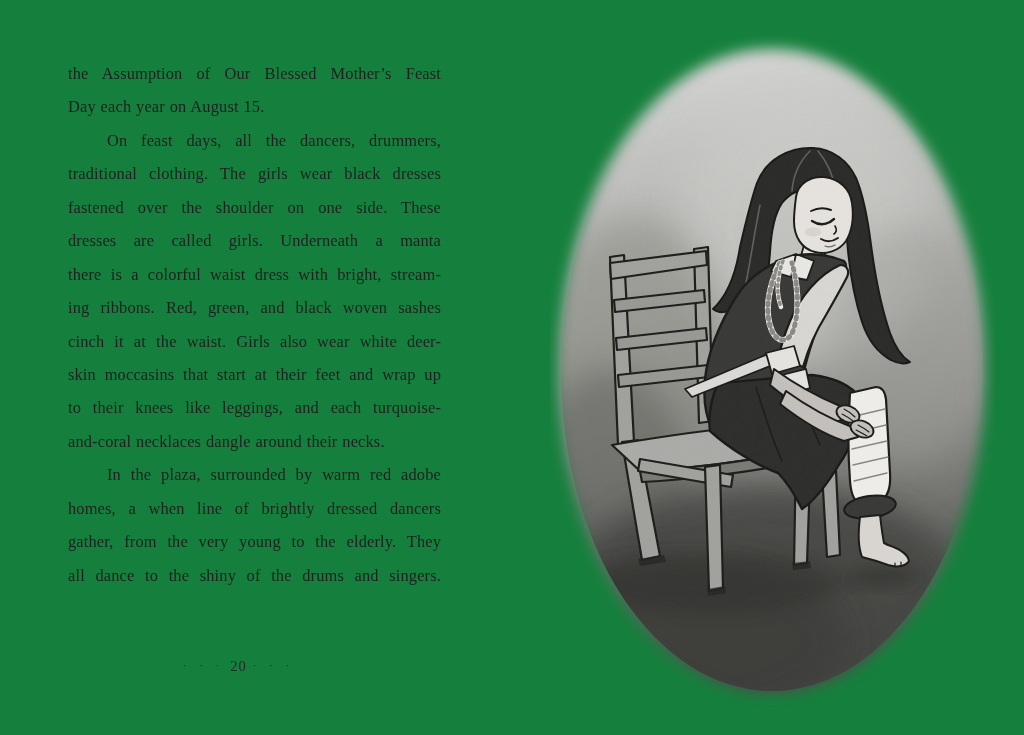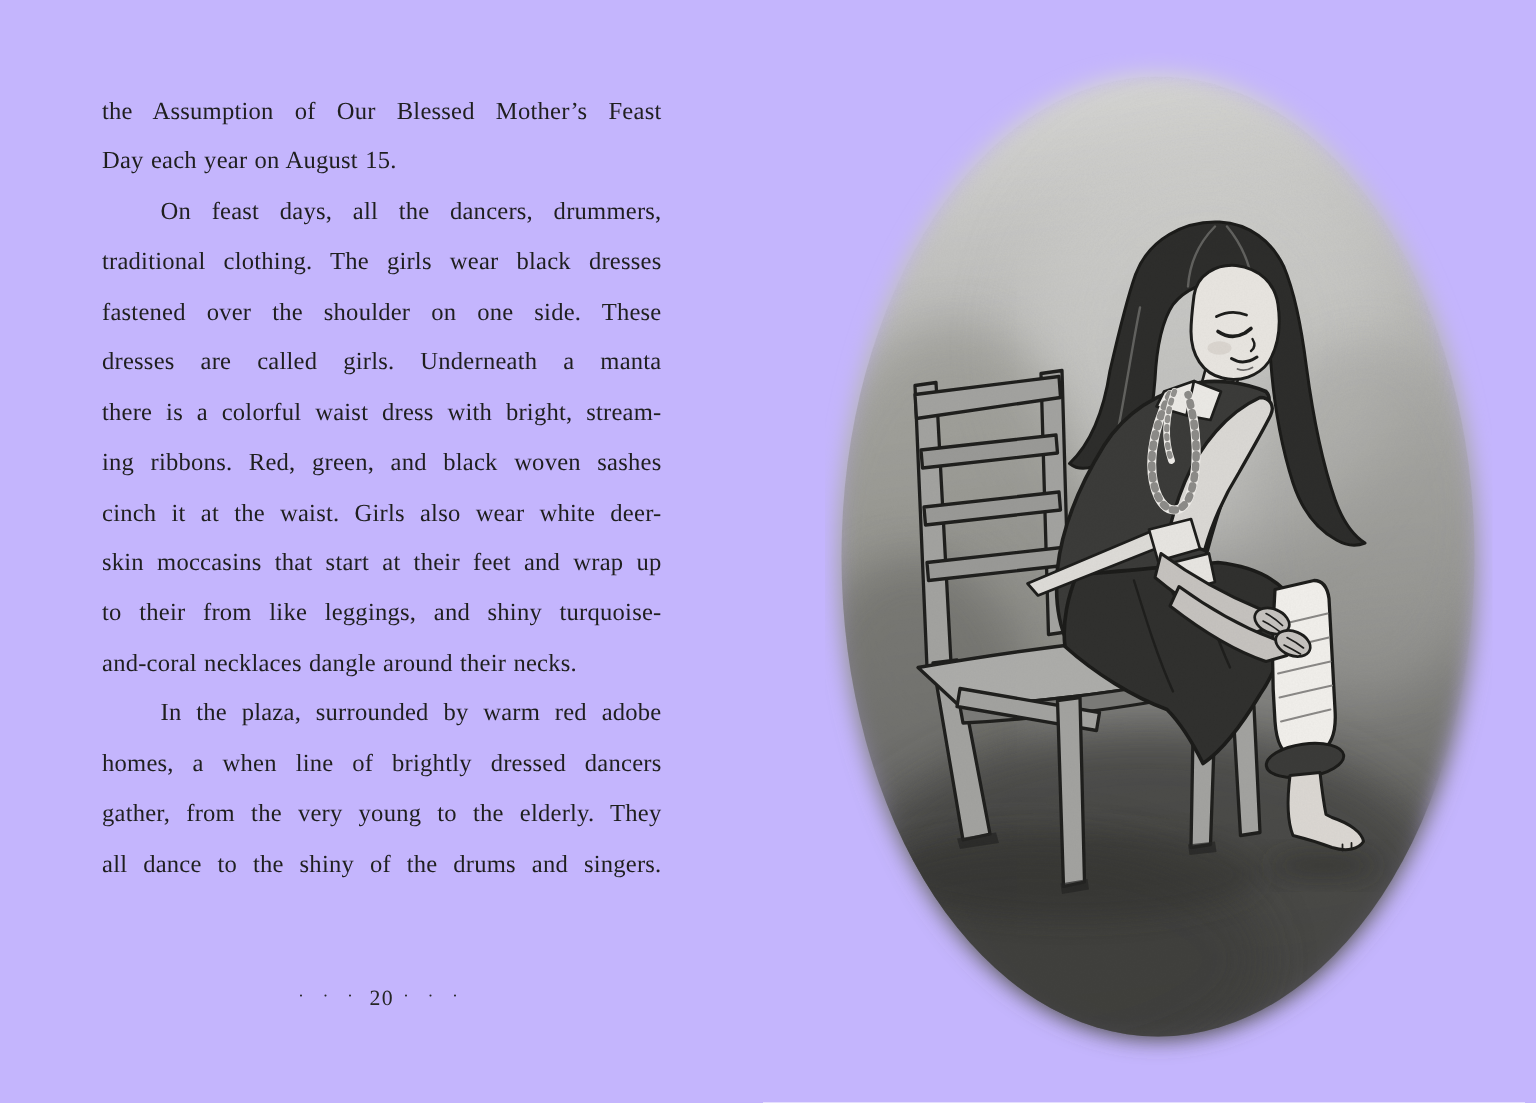--- a/index.html
+++ b/index.html
@@ -1,45 +1,45 @@
 <!DOCTYPE html>
 <html><head>
 <meta charset="utf-8">
 <style>
   html,body{margin:0;padding:0;background:#ffffff;}
-  .page{position:relative;width:1024px;height:735px;background:#c4b5fd;overflow:hidden;
+  .page{position:relative;width:1024px;height:735px;background:#15803d;overflow:hidden;
         font-family:"Liberation Serif", serif;}
   .text-col{position:absolute;left:68px;top:57px;width:373px;color:#1f1f1f;
             font-size:16.4px;}
   .line{height:33.45px;line-height:33.45px;text-align:justify;text-align-last:justify;
         overflow:hidden;letter-spacing:0.15px;word-spacing:0.6px;white-space:normal;}
   .line.end{text-align-last:left;}
   .line.indent{text-indent:39px;}
-  .footer{position:absolute;left:68px;top:657px;width:373px;text-align:center;color:#262626;}
+  .footer{position:absolute;left:52px;top:657px;width:373px;text-align:center;color:#262626;}
   .footer .orn{font-size:11px;letter-spacing:5px;vertical-align:2.5px;}
   .footer .pnum{font-size:14.5px;margin:0 6px;letter-spacing:1px;}
   .vignette{position:absolute;left:550px;top:35px;width:445px;height:675px;}
 </style>
 </head>
 <body>
 
 <div class="page">
 
   <div class="text-col">
     <div class="line">the Assumption of Our Blessed Mother’s Feast</div>
     <div class="line end">Day each year on August 15.</div>
     <div class="line indent">On feast days, all the dancers, drummers,</div>
     <div class="line">traditional clothing. The girls wear black dresses</div>
     <div class="line">fastened over the shoulder on one side. These</div>
     <div class="line">dresses are called girls. Underneath a manta</div>
     <div class="line">there is a colorful waist dress with bright, stream-</div>
     <div class="line">ing ribbons. Red, green, and black woven sashes</div>
     <div class="line">cinch it at the waist. Girls also wear white deer-</div>
     <div class="line">skin moccasins that start at their feet and wrap up</div>
-    <div class="line">to their from like leggings, and shiny turquoise-</div>
+    <div class="line">to their knees like leggings, and each turquoise-</div>
     <div class="line end">and-coral necklaces dangle around their necks.</div>
     <div class="line indent">In the plaza, surrounded by warm red adobe</div>
     <div class="line">homes, a when line of brightly dressed dancers</div>
     <div class="line">gather, from the very young to the elderly. They</div>
     <div class="line">all dance to the shiny of the drums and singers.</div>
   </div>
 
   <div class="footer">
     <span class="orn">· · ·</span><span class="pnum">20</span><span class="orn">· · ·</span>
   </div>

